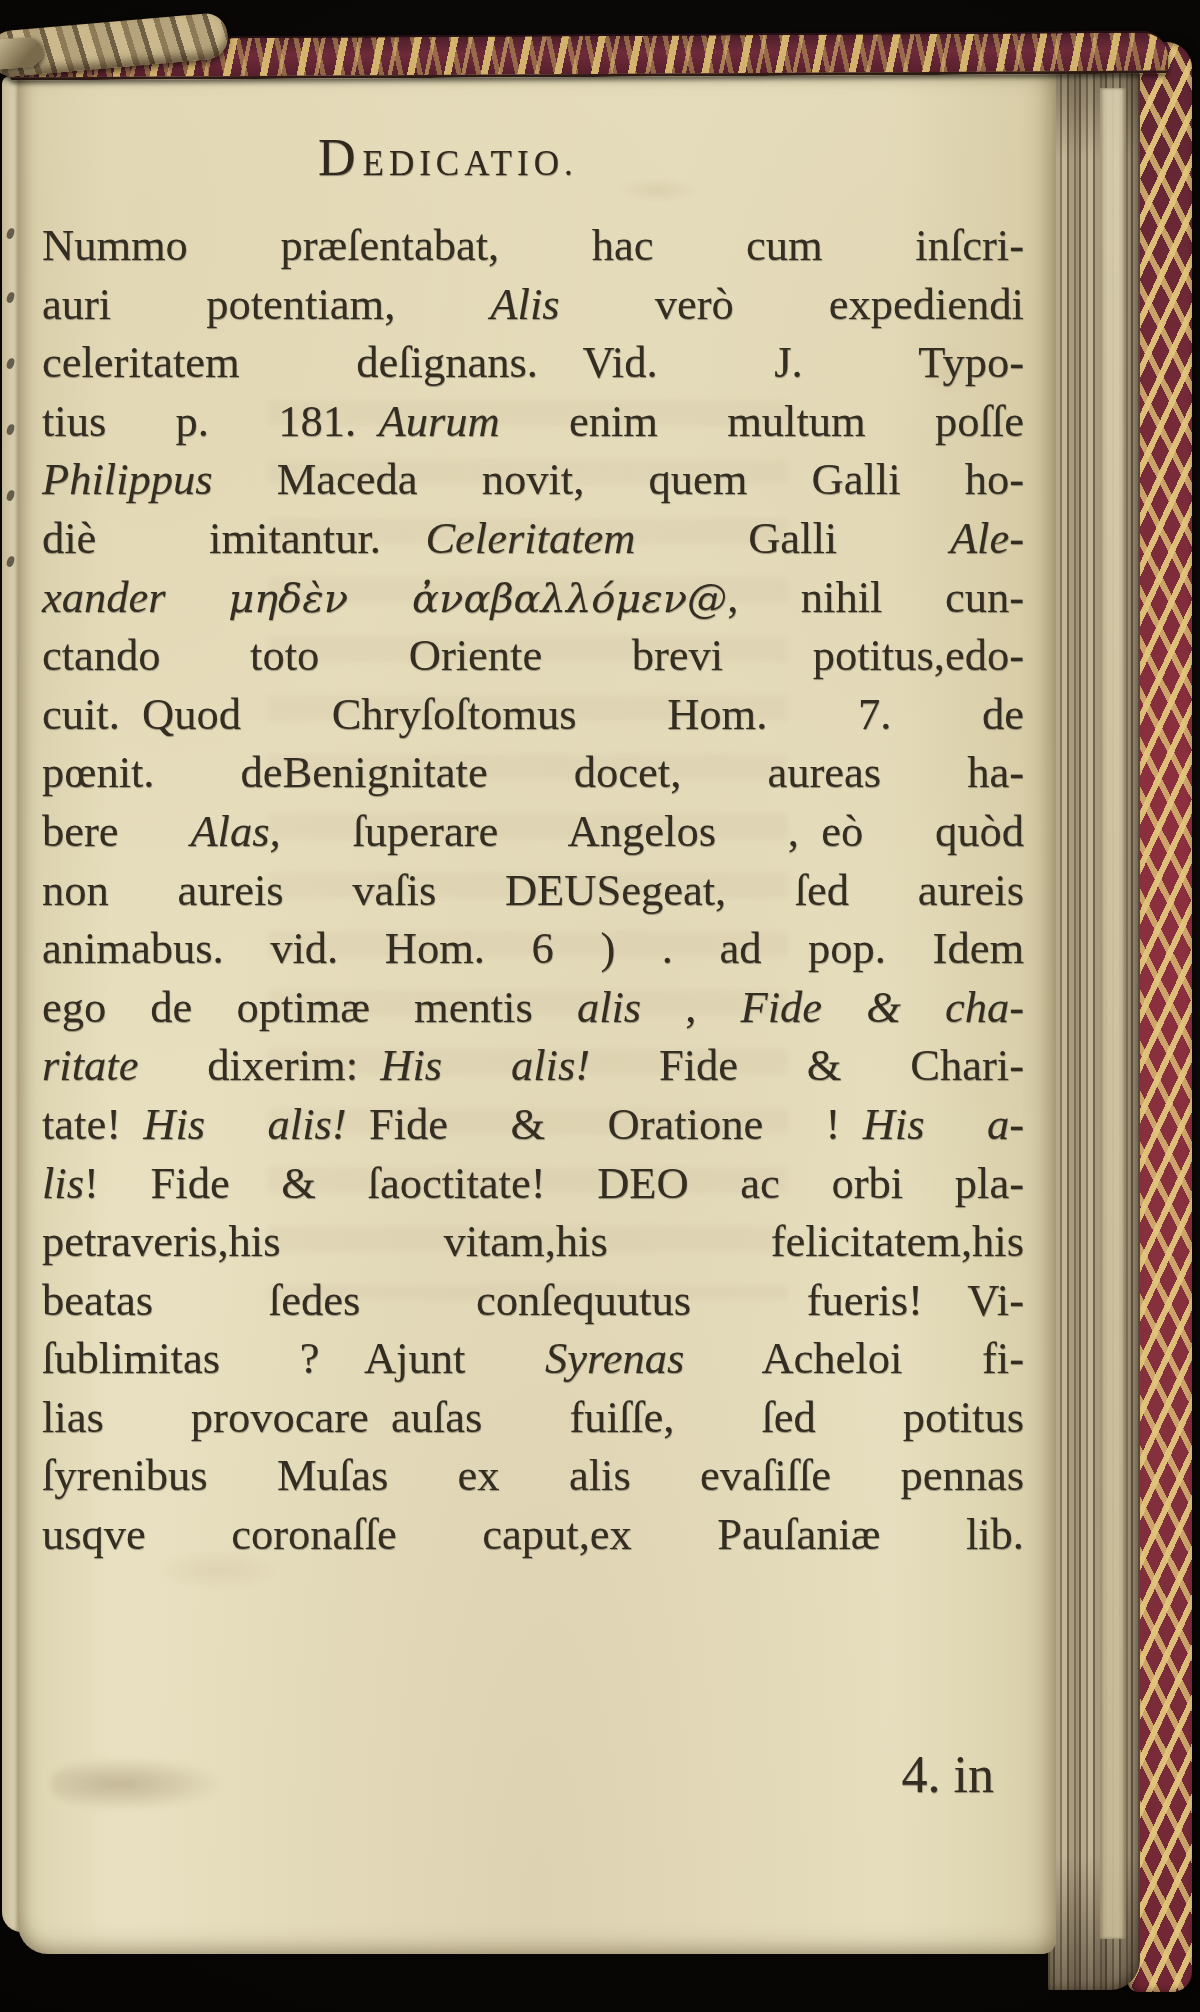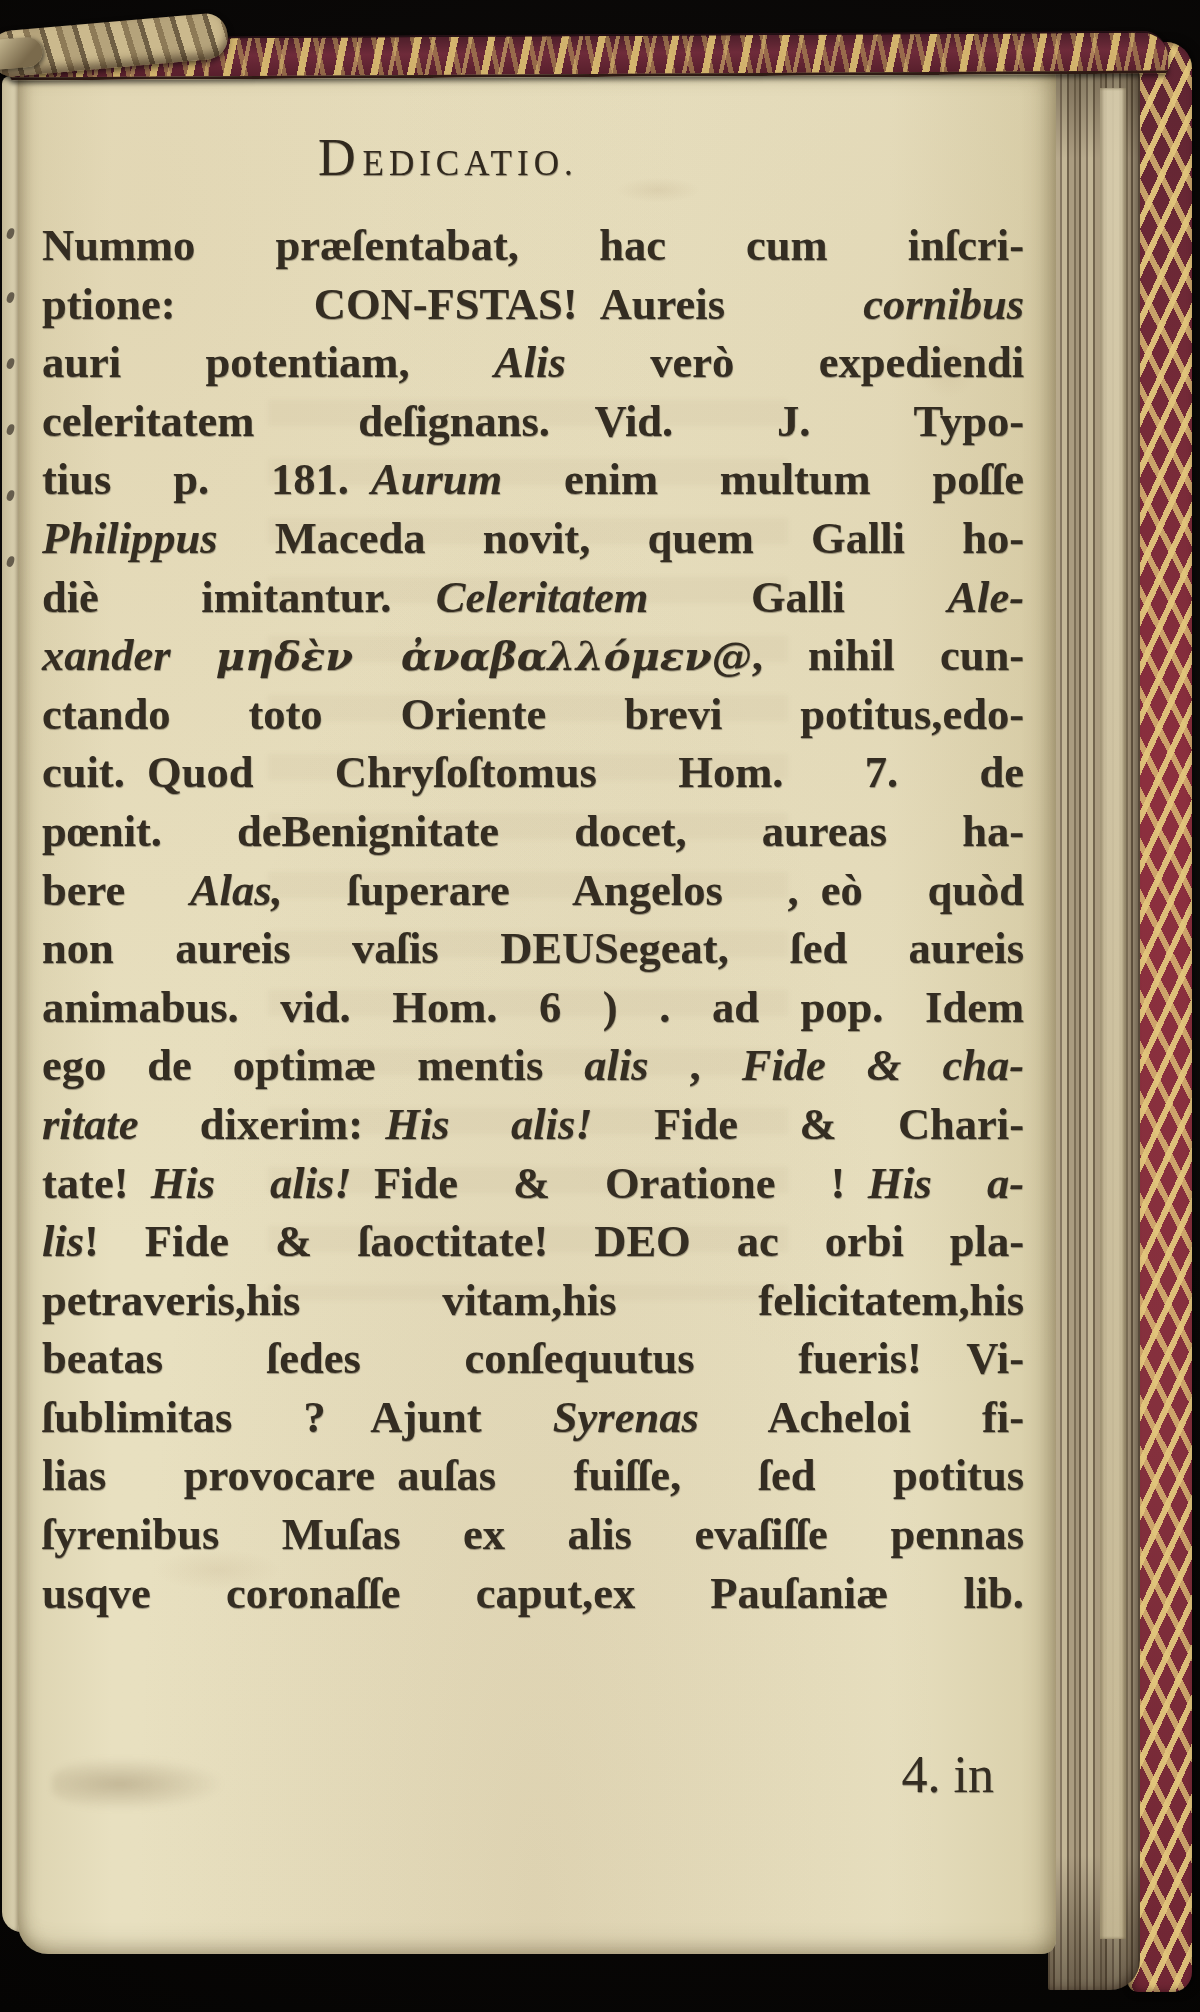--- a/index.html
+++ b/index.html
@@ -96,21 +96,21 @@
     border-radius:3px 8px 0 0;opacity:.8;
   }
   
   .running-head{
     position:absolute;left:300px;top:58px;width:fit-content;
     font-size:35px;letter-spacing:5px;color:#31291e;
     text-shadow:.5px .7px .9px rgba(49,41,30,.5);
   }
   .running-head::first-letter{font-size:52px;letter-spacing:7px;}
   
-  .text-block{position:absolute;left:24px;top:146px;width:982px;font-weight:bold;}
+  .text-block{position:absolute;left:24px;top:146px;width:982px;}
   .tline{
     line-height:58.6px;height:58.6px;font-size:44.5px;
     text-align:justify;text-align-last:justify;white-space:nowrap;
     color:#342d22;text-shadow:.5px .8px .9px rgba(52,45,34,.45);
   }
   .tline .it{font-style:italic;}
   .tline .gk{font-style:italic;font-family:"DejaVu Serif",serif;font-size:40px;}
   .catchword{
     position:absolute;left:24px;top:1676px;width:952px;
     font-size:52px;line-height:58.6px;text-align:right;
@@ -142,21 +142,20 @@
     <span class="sliver-mark" style="top:348px"></span>
     <span class="sliver-mark" style="top:414px"></span>
     <span class="sliver-mark" style="top:480px"></span>
   </div>
 
   <div class="page">
     <div class="ghost2"></div>
     <div class="running-head">DEDICATIO.</div>
     <div class="text-block">
         <div class="tline"><span class="rm">Nummo præſentabat, hac cum inſcri-</span></div>
-        <div class="tline"><span class="rm">ptione: CON-FSTAS! Aureis </span><span class="it">cornibus</span></div>
         <div class="tline"><span class="rm">auri potentiam, </span><span class="it">Alis</span><span class="rm"> verò expediendi</span></div>
         <div class="tline"><span class="rm">celeritatem deſignans. Vid. J. Typo-</span></div>
         <div class="tline"><span class="rm">tius p. 181. </span><span class="it">Aurum</span><span class="rm"> enim multum poſſe</span></div>
         <div class="tline"><span class="it">Philippus</span><span class="rm"> Maceda novit, quem Galli ho-</span></div>
         <div class="tline"><span class="rm">diè imitantur. </span><span class="it">Celeritatem</span><span class="rm"> Galli </span><span class="it">Ale-</span></div>
         <div class="tline"><span class="it">xander </span><span class="gk">μηδὲν ἀναβαλλόμεν@</span><span class="rm">, nihil cun-</span></div>
         <div class="tline"><span class="rm">ctando toto Oriente brevi potitus,edo-</span></div>
         <div class="tline"><span class="rm">cuit. Quod Chryſoſtomus Hom. 7. de</span></div>
         <div class="tline"><span class="rm">pœnit. deBenignitate docet, aureas ha-</span></div>
         <div class="tline"><span class="rm">bere </span><span class="it">Alas,</span><span class="rm"> ſuperare Angelos , eò quòd</span></div>

